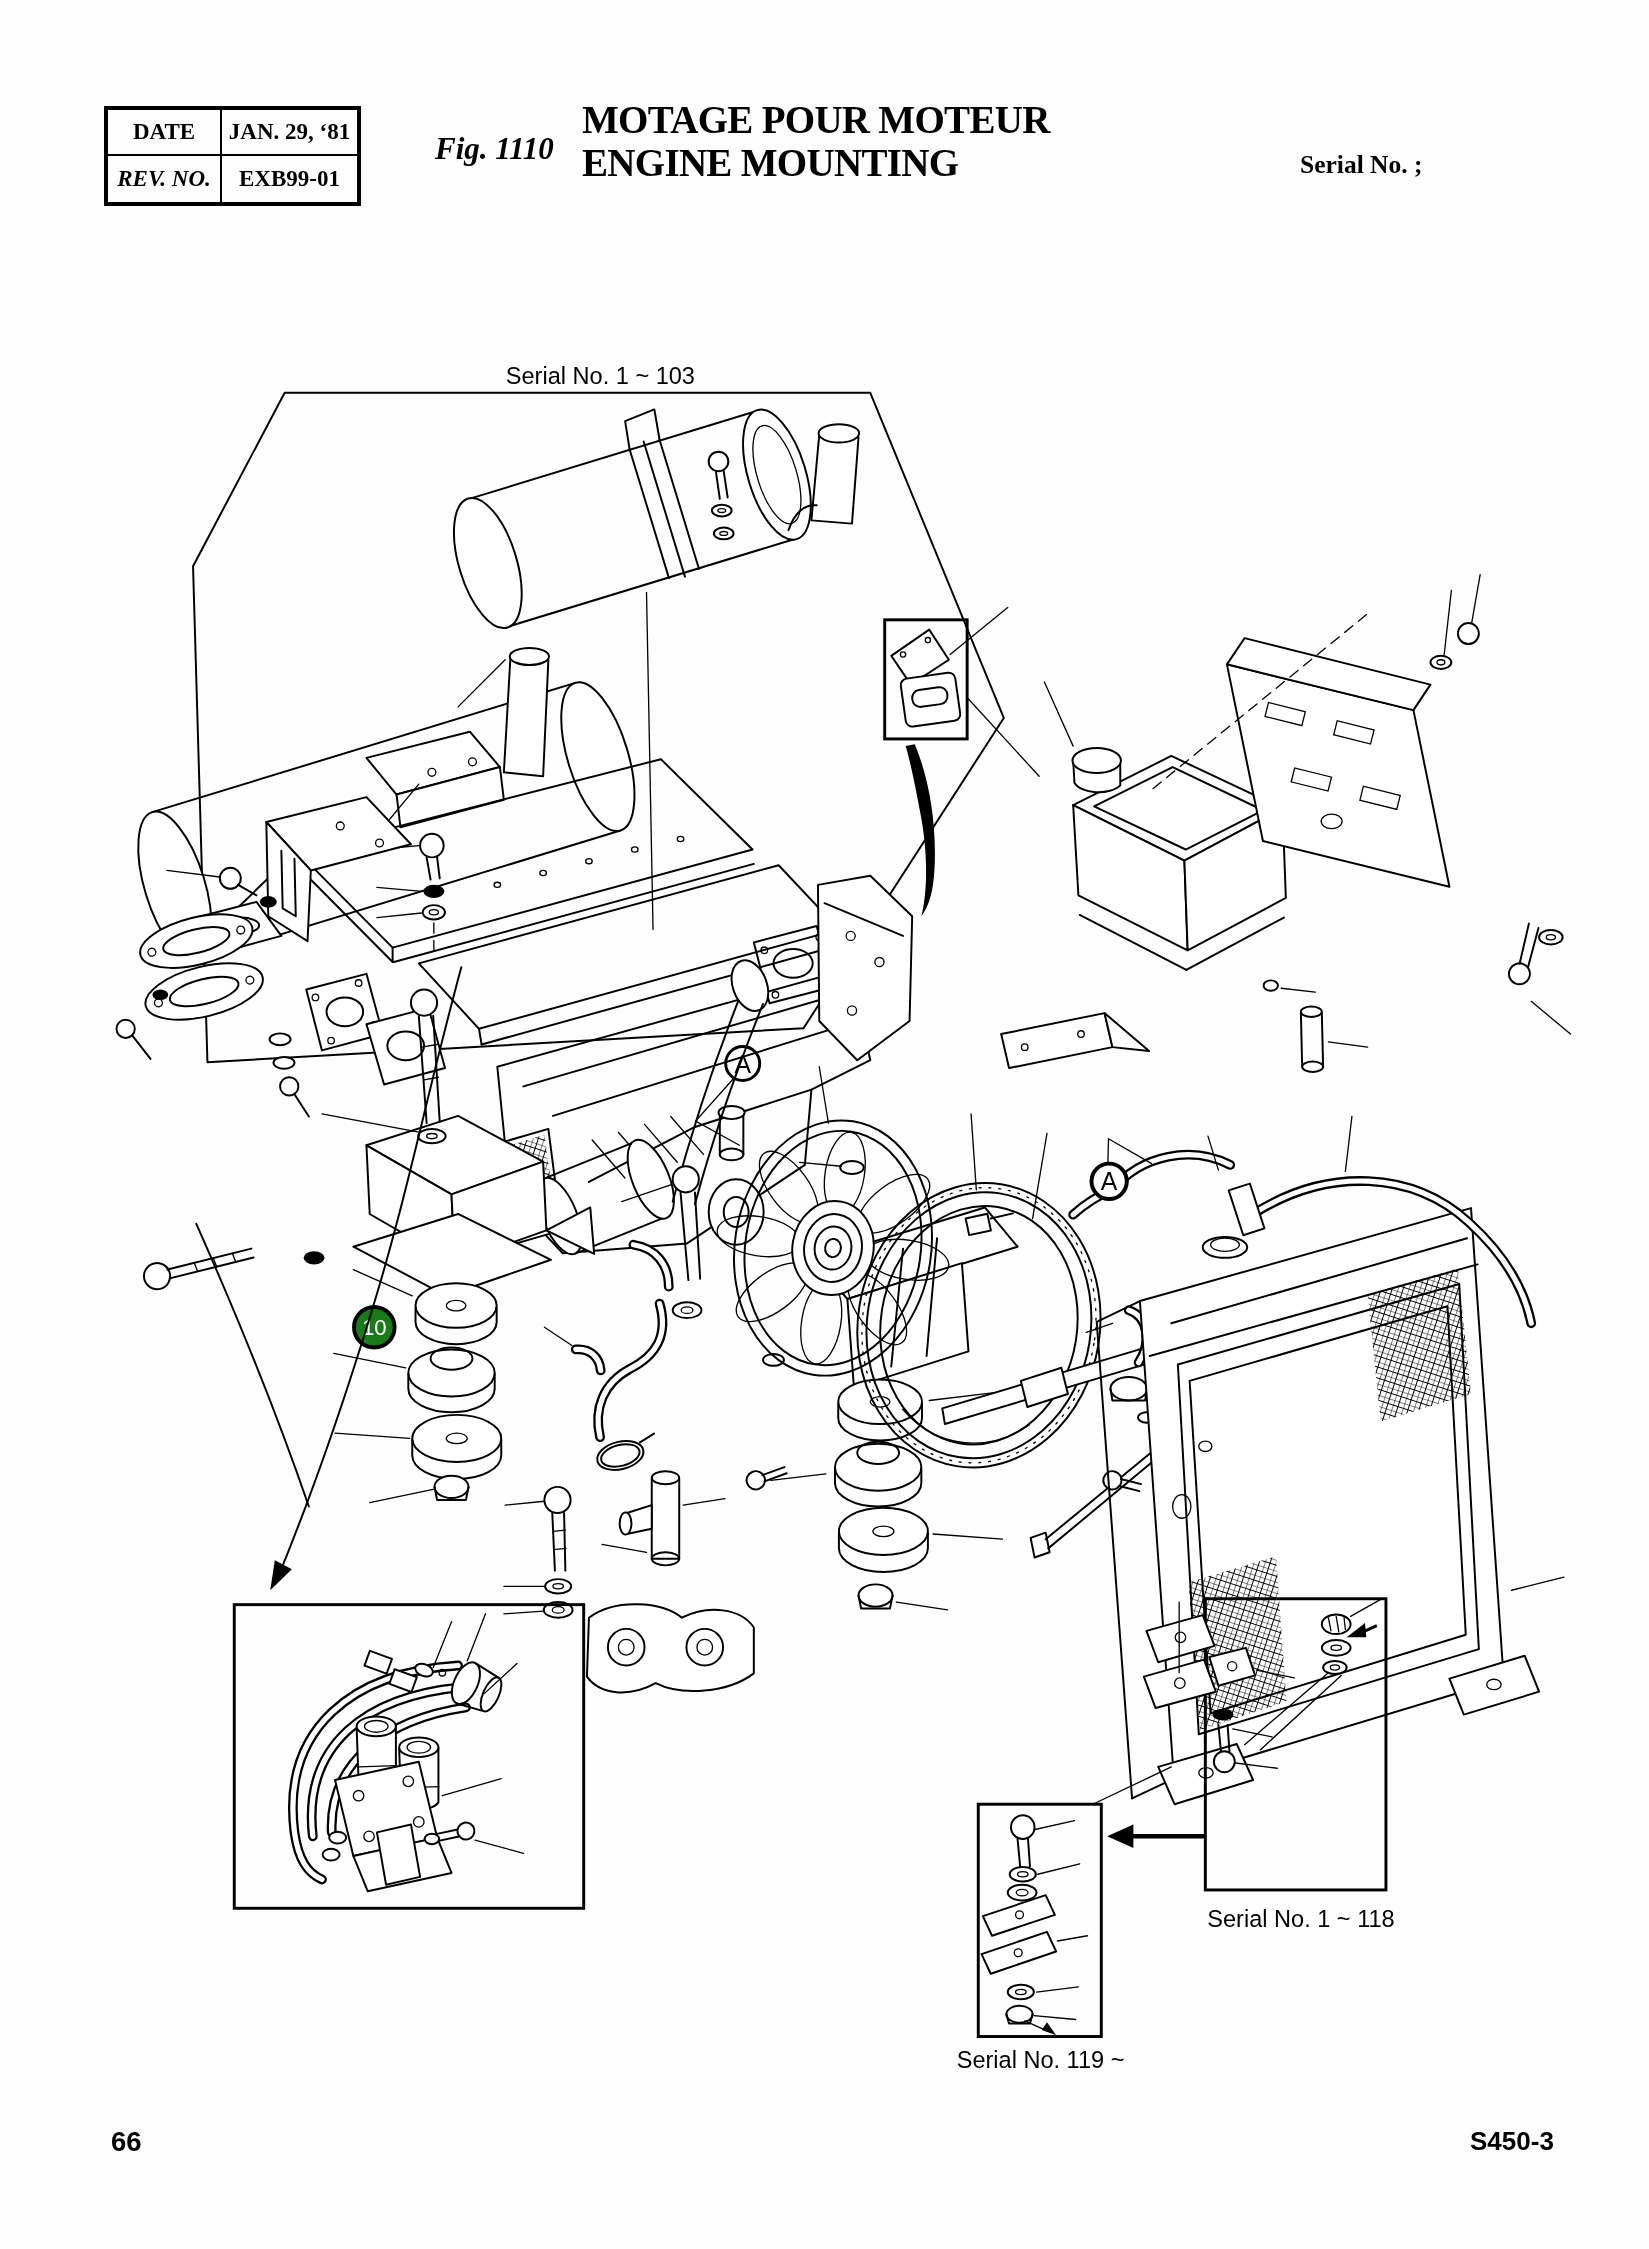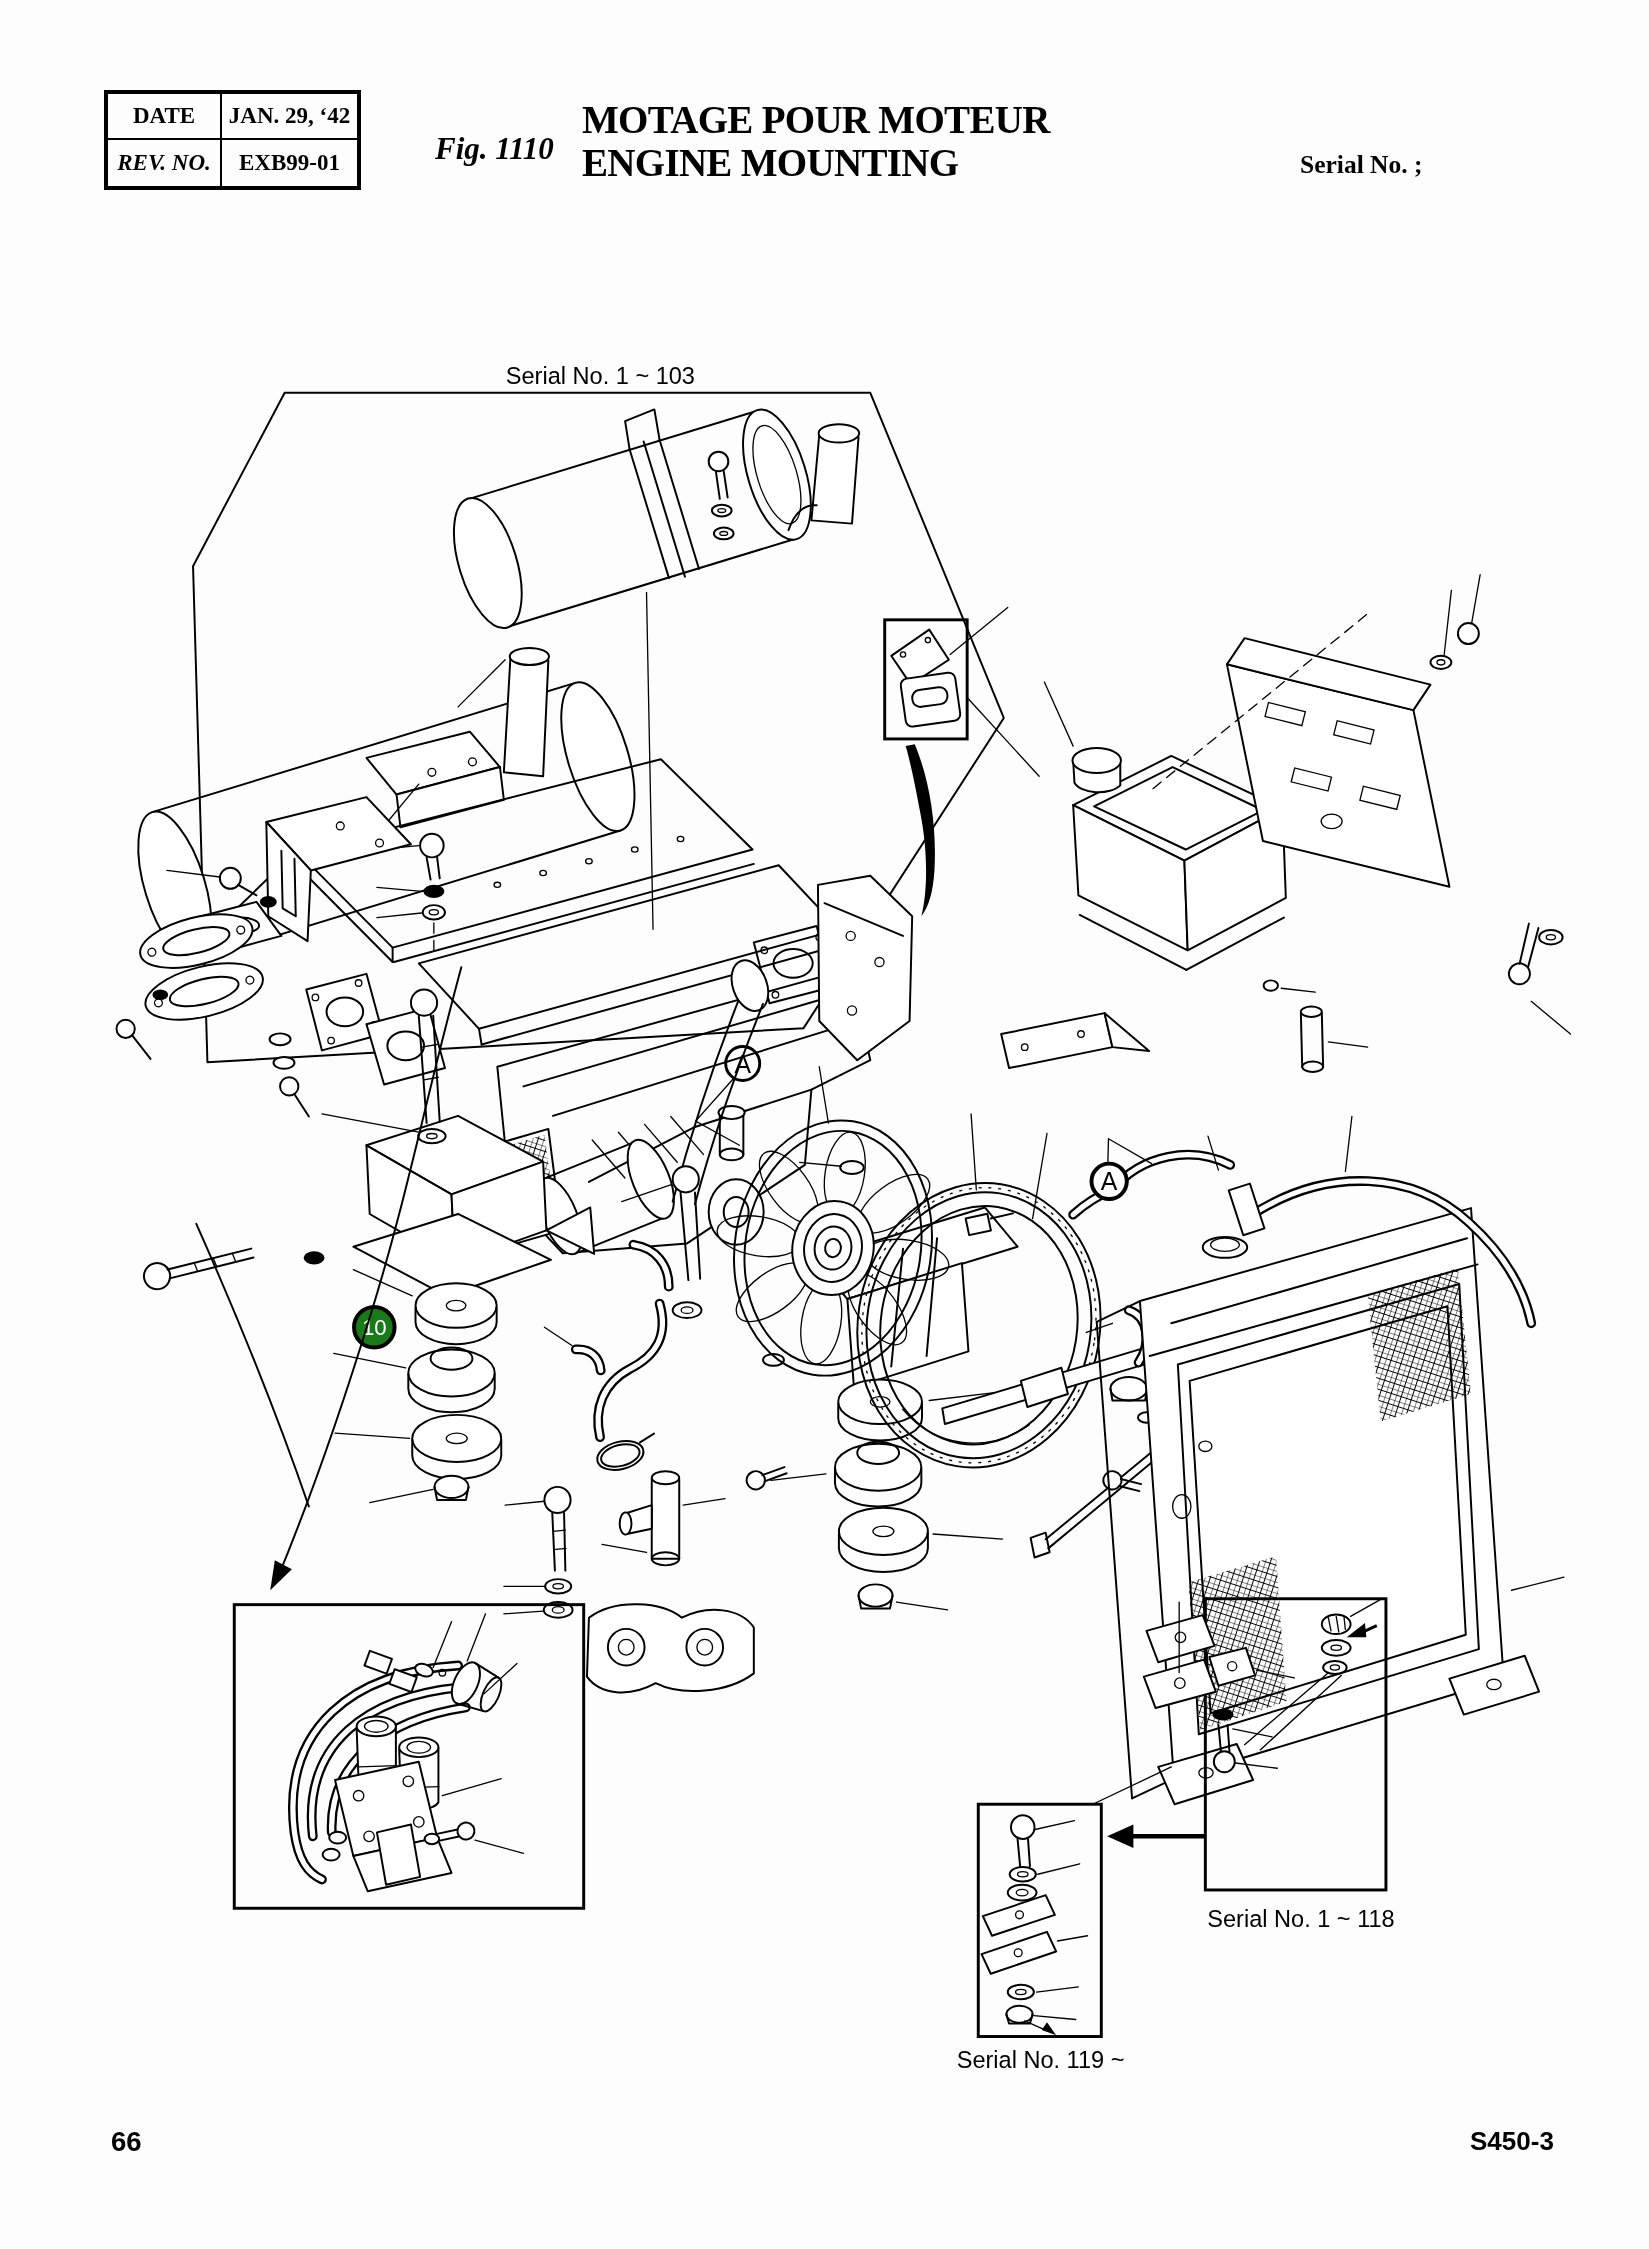--- a/index.html
+++ b/index.html
@@ -1,19 +1,19 @@
 <!DOCTYPE html>
 <html style="font-size:10.5px"><head>
 <meta charset="utf-8">
 <style>
   html,body{margin:0;padding:0;background:#888;}
   .page{position:relative;width:1649px;height:2250px;background:#fdfdfd;overflow:hidden;
         font-family:"Liberation Serif", serif;color:#000;}
   
-  .revtable{position:absolute;left:104px;top:90px;width:249px;border:4.6px solid #000;
+  .revtable{position:absolute;left:104px;top:106px;width:249px;border:4.6px solid #000;
             display:grid;grid-template-columns:114px 1fr;grid-template-rows:46px 46px;}
   .revtable .cell{display:flex;align-items:center;justify-content:center;
                   font-size:23px;font-weight:600;white-space:nowrap;}
   .revtable .c1{border-right:2.6px solid #000;border-bottom:2.6px solid #000;}
   .revtable .c2{border-bottom:2.6px solid #000;}
   .revtable .c3{border-right:2.6px solid #000;font-style:italic;}
   .figlabel{position:absolute;left:435px;top:131px;font-size:31px;font-weight:700;font-style:italic;}
   .titleblock{position:absolute;left:582px;top:98px;font-size:39px;font-weight:700;line-height:43px;letter-spacing:-0.7px;}
   .serialnote{position:absolute;left:1300px;top:150px;font-size:25.5px;font-weight:700;}
   
@@ -35,21 +35,21 @@
   .mark{font-family:"Liberation Sans",sans-serif;font-size:38px;fill:#000;text-anchor:middle;}
   .mark10{font-family:"Liberation Sans",sans-serif;font-size:34px;fill:#fff;text-anchor:middle;}
 </style>
 </head>
 <body>
 
 <div class="page">
 
   <div class="revtable">
     <div class="cell c1">DATE</div>
-    <div class="cell c2">JAN. 29, ‘42</div>
+    <div class="cell c2">JAN. 29, ‘81</div>
     <div class="cell c3">REV. NO.</div>
     <div class="cell c4">EXB99-01</div>
   </div>
   <div class="figlabel">Fig. 1110</div>
   <div class="titleblock">
     <div>MOTAGE POUR MOTEUR</div>
     <div>ENGINE MOUNTING</div>
   </div>
   <div class="serialnote">Serial No. ;</div>
 

